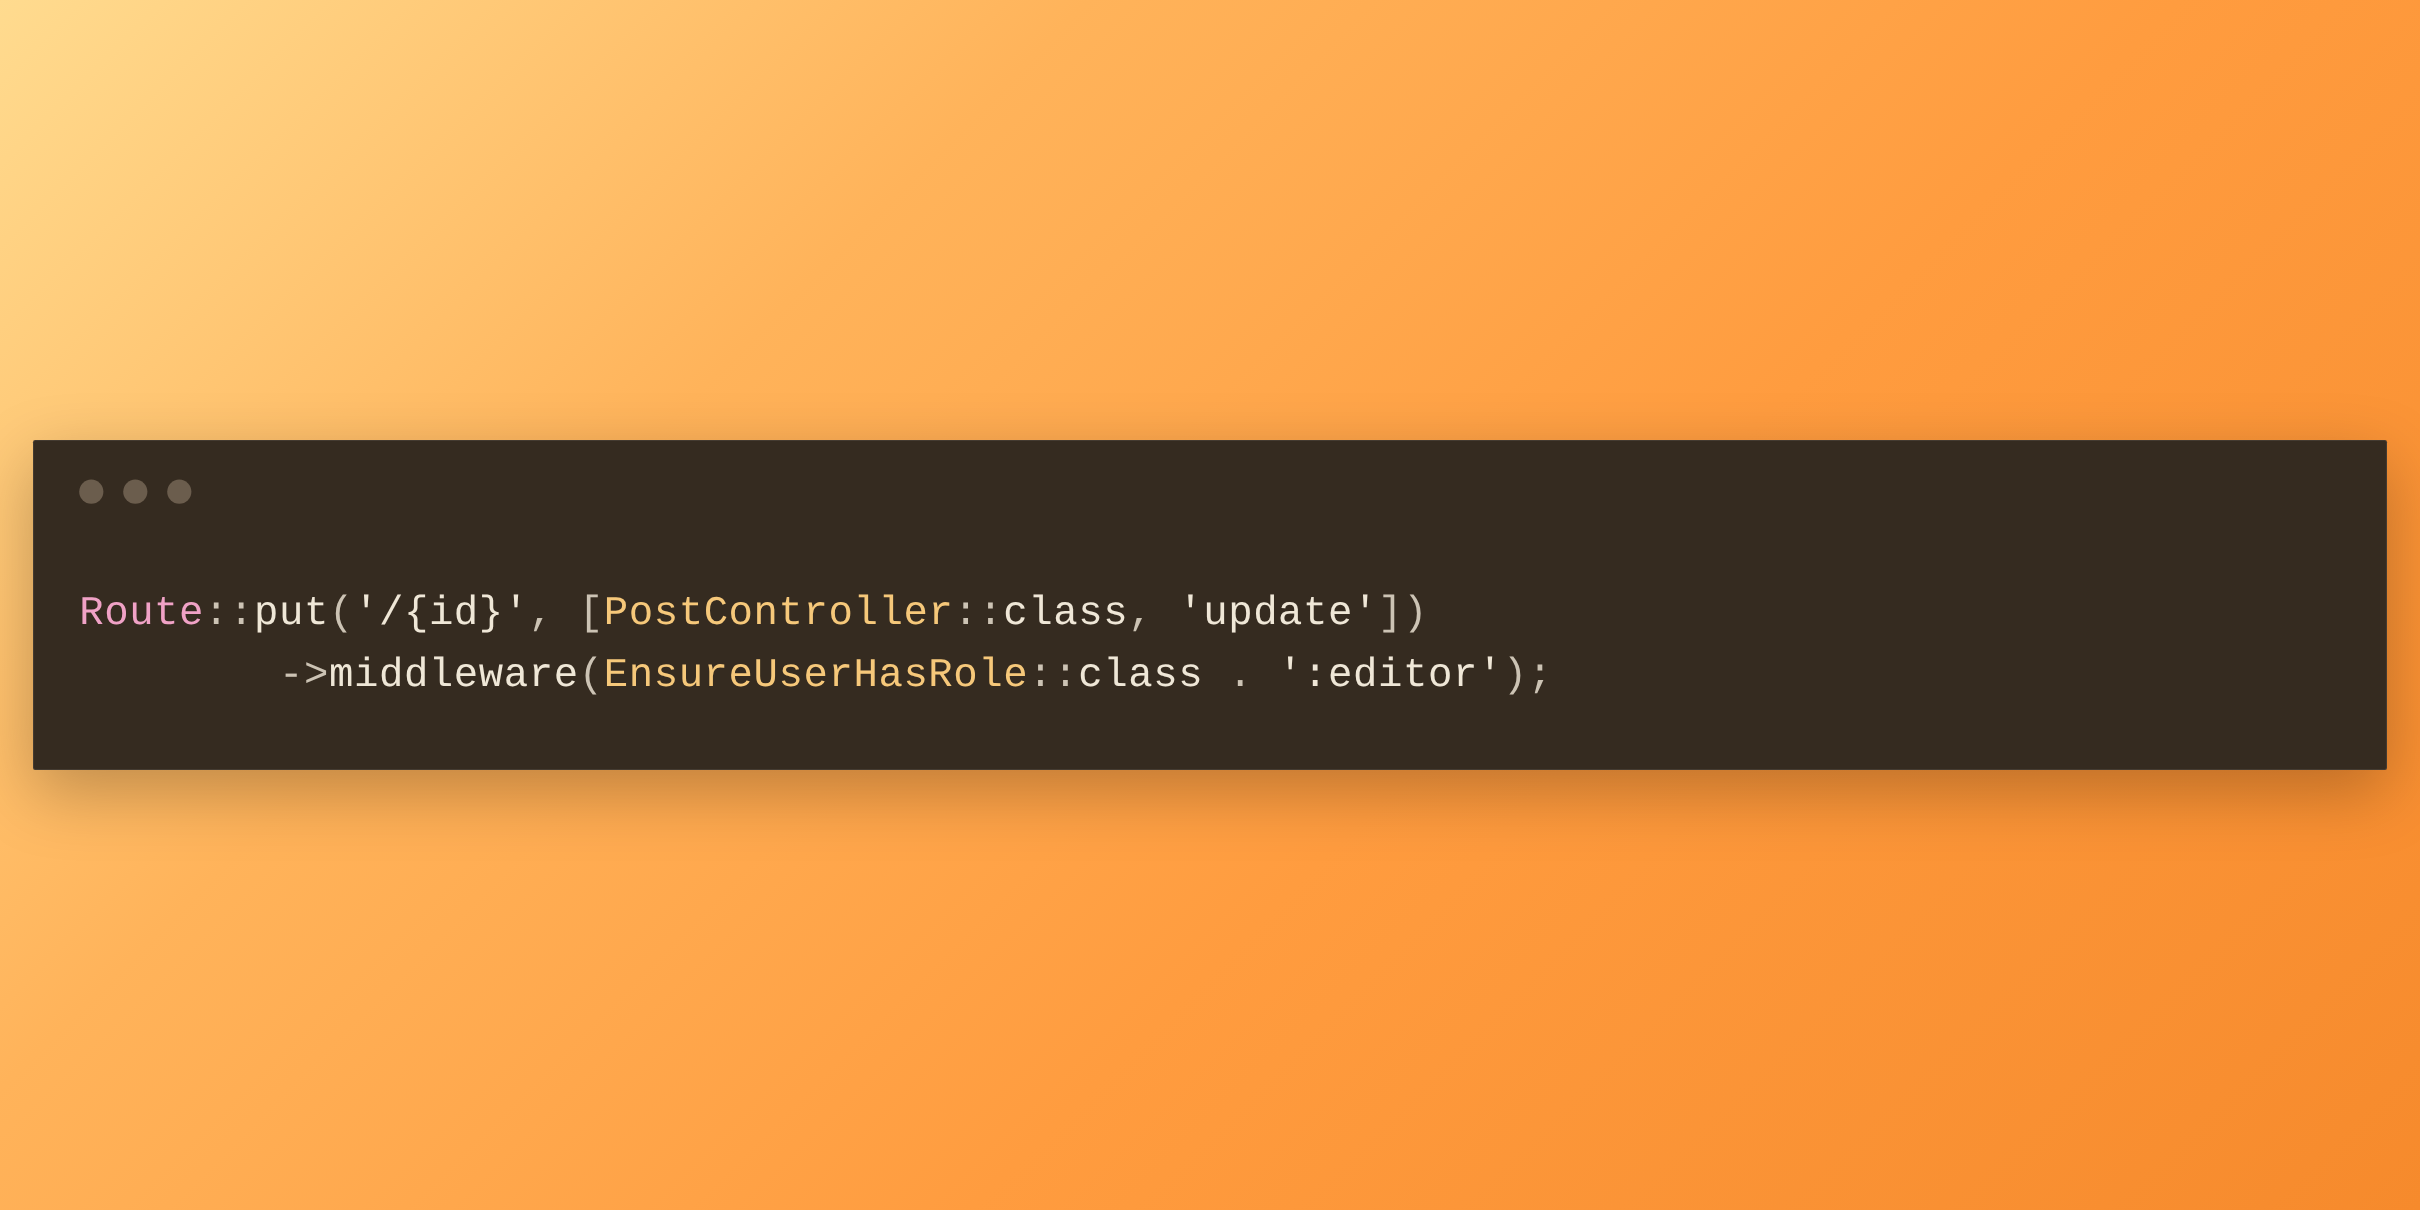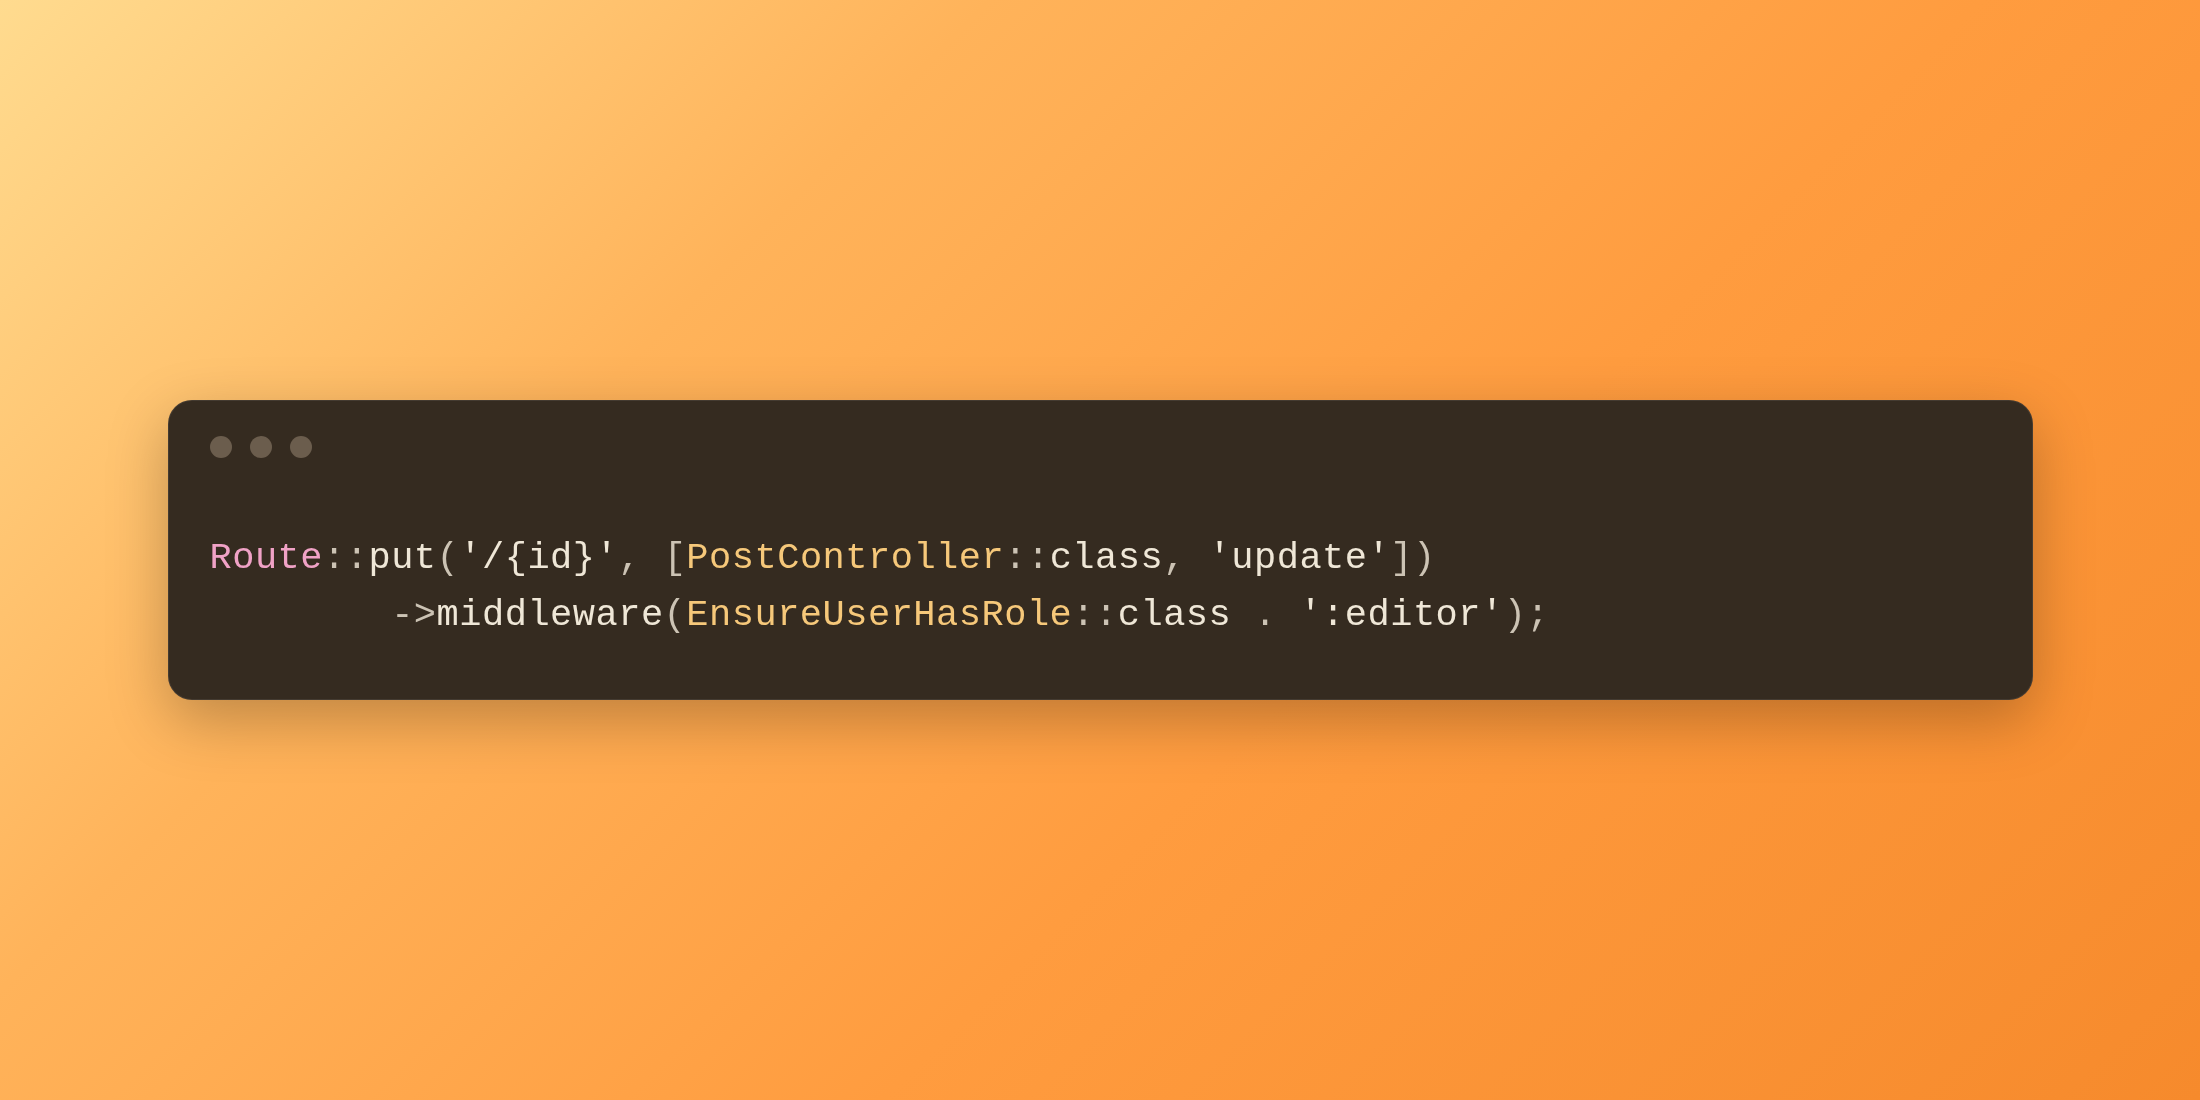--- a/index.html
+++ b/index.html
@@ -6,23 +6,23 @@
     body {
       width: 2200px;
       height: 1100px;
       background: linear-gradient(135deg, #ffdb8f 0%, #ffb35a 30%, #ff9c3f 60%, #f68a2c 100%);
       display: flex;
       align-items: center;
       justify-content: center;
       font-family: ui-monospace, "SF Mono", Menlo, Consolas, "Courier New", monospace;
     }
     .window {
-      width: 1865px;
+      width: 2140px;
       background: #352b20;
-      border-radius: 24px;
+      border-radius: 2px;
       box-shadow: 0 20px 60px rgba(0,0,0,0.25), inset 0 0 0 1px rgba(255,255,255,0.08);
       padding: 0 0 56px 0;
       overflow: hidden;
     }
     .titlebar {
       display: flex;
       align-items: center;
       padding: 36px 42px 0 42px;
       gap: 18px;
     }

